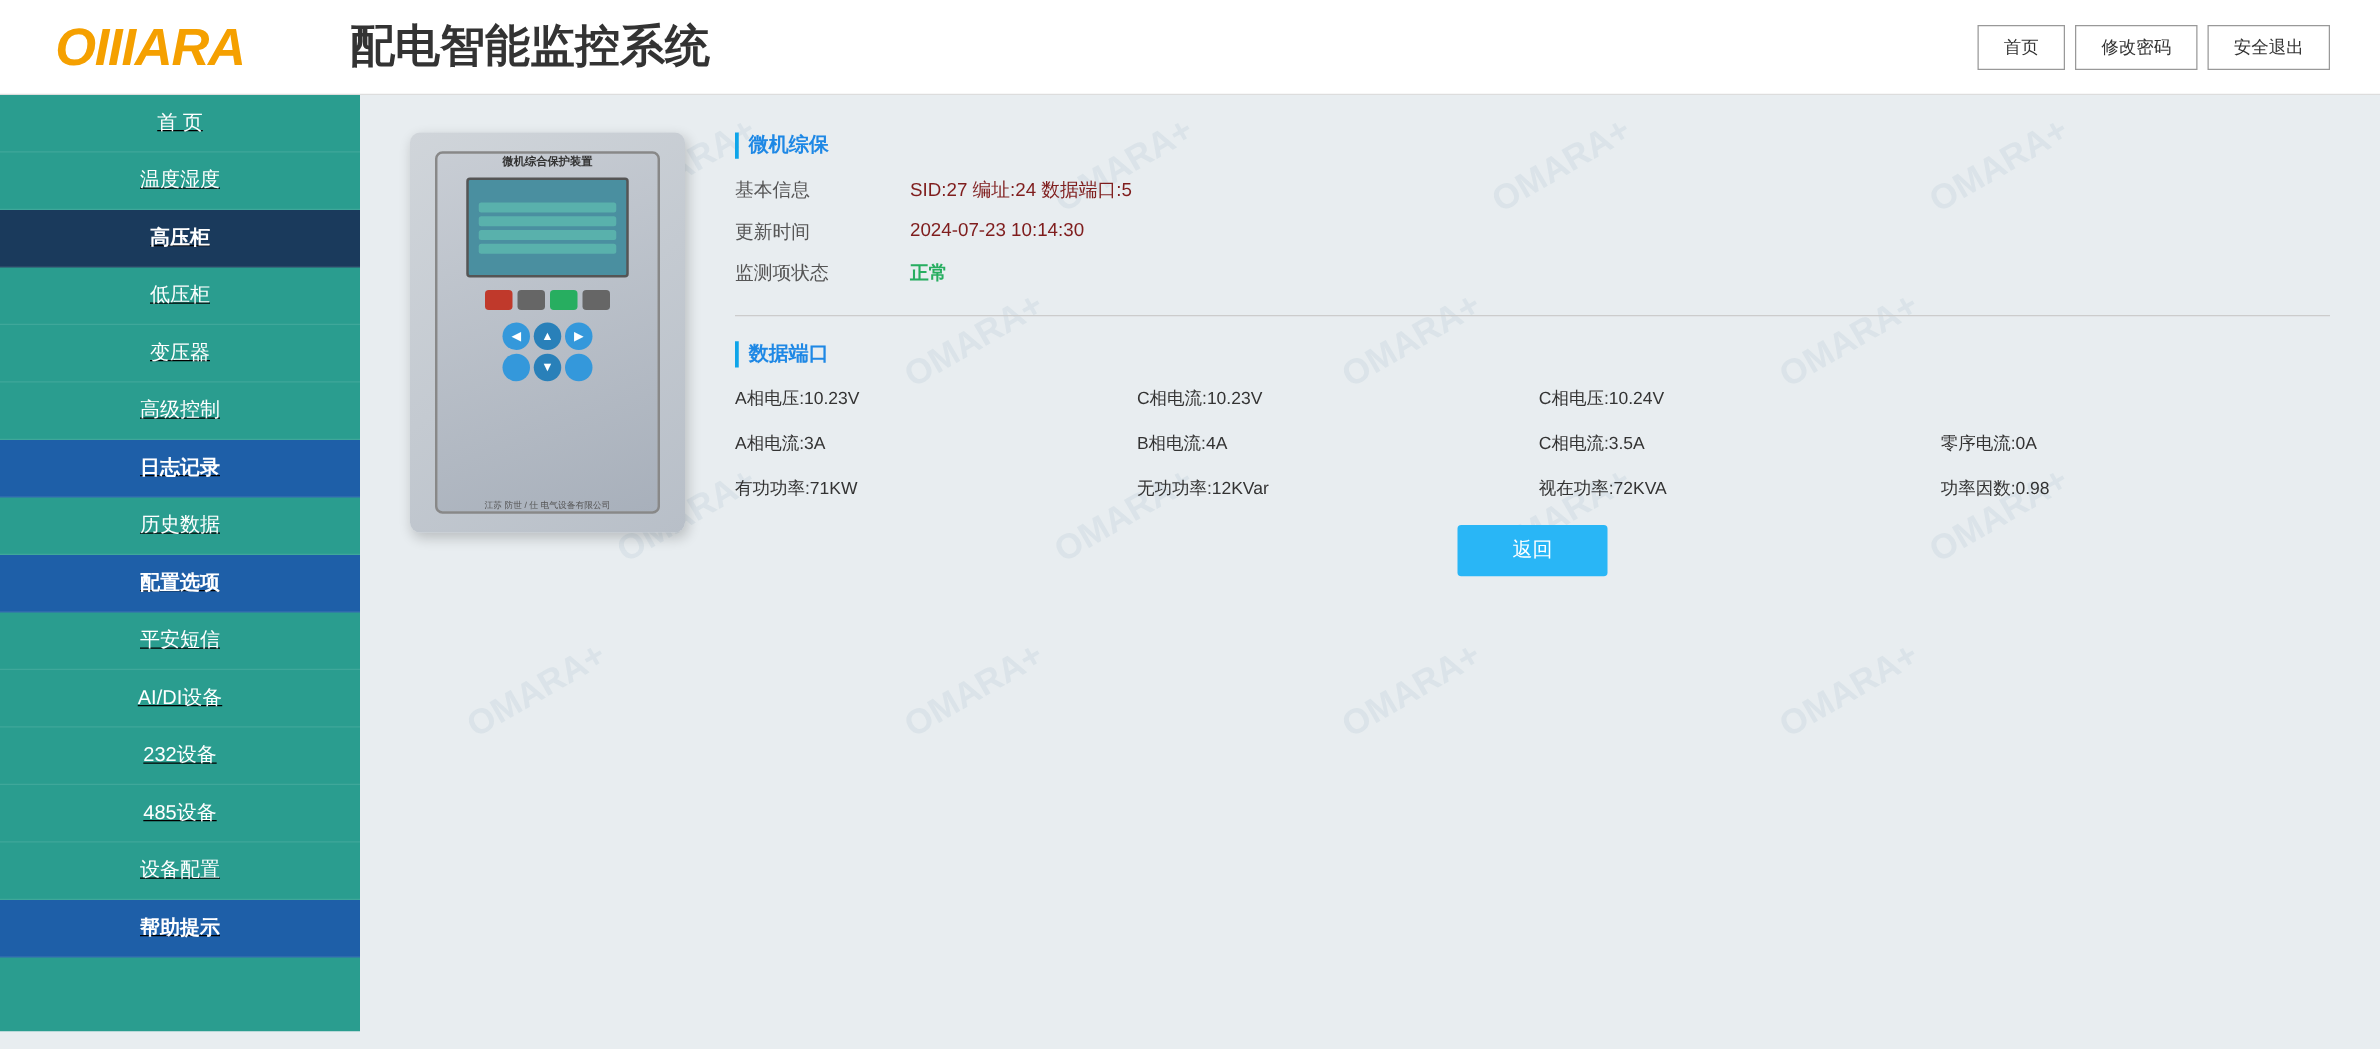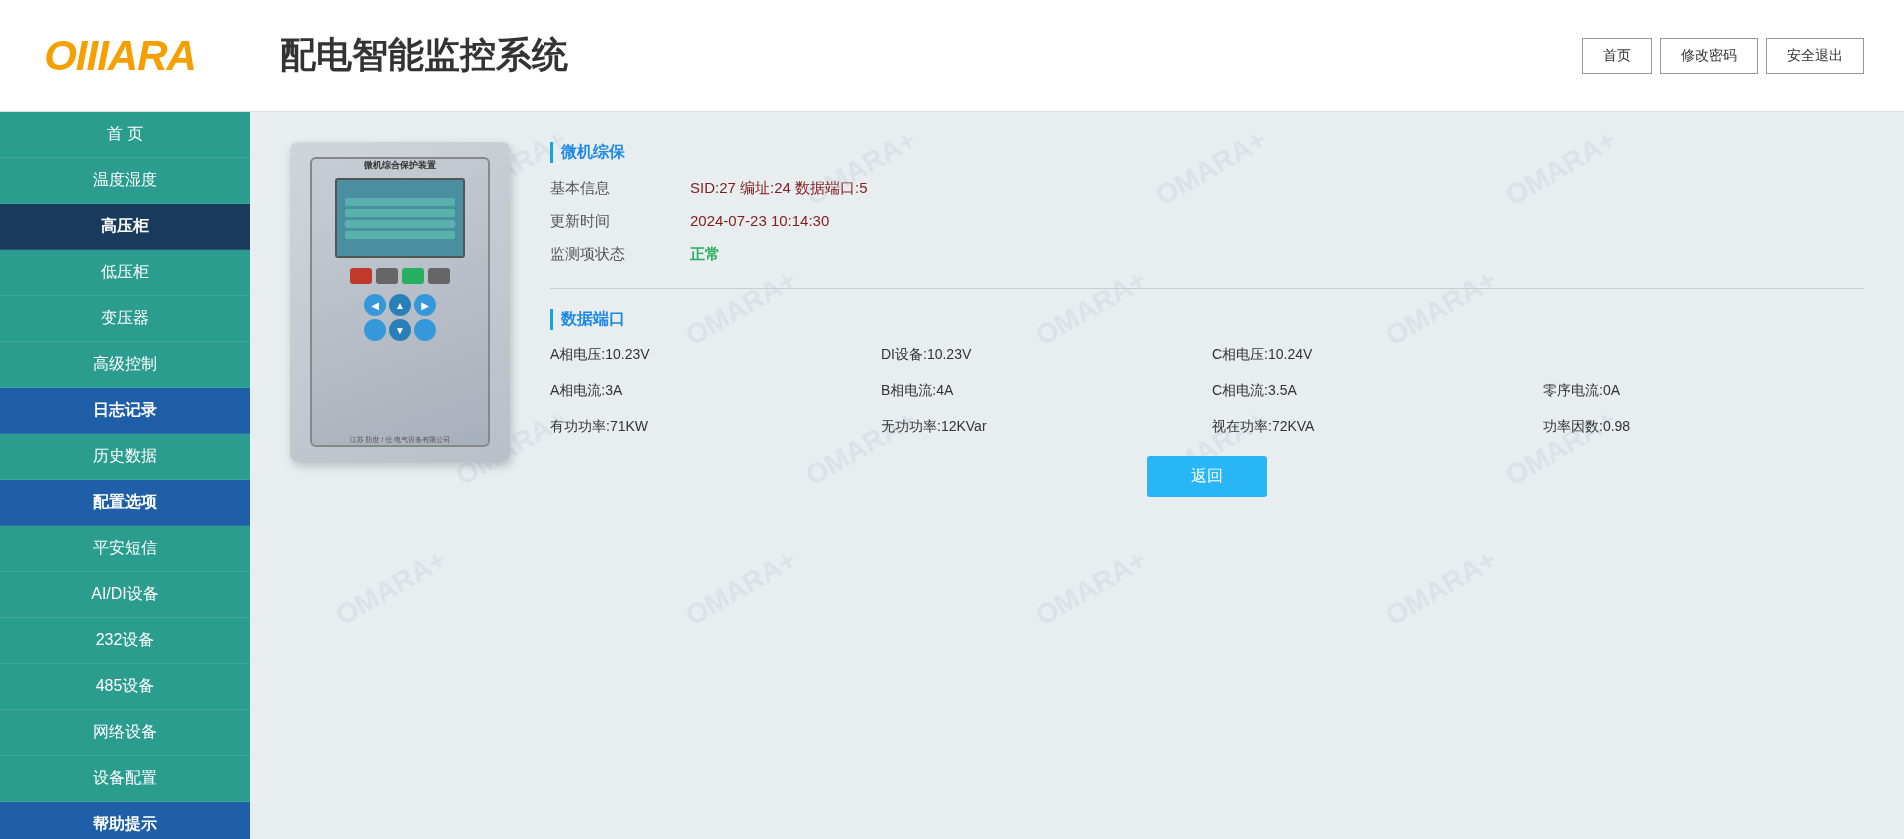--- a/index.html
+++ b/index.html
@@ -3,21 +3,21 @@
   <meta charset="utf-8">
   <style>
     * { margin: 0; padding: 0; box-sizing: border-box; }
     body { font-family: "Microsoft YaHei", SimHei, Arial, sans-serif; background: #e8edf0; width: 1904px; min-height: 839px; overflow-x: hidden; }
 
     
     .header {
       display: flex;
       align-items: center;
       background: #fff;
-      height: 112px;
+      height: 76px;
       padding: 0 20px;
       border-bottom: 1px solid #ddd;
       position: relative;
     }
     .logo {
       width: 200px;
       height: 80px;
       display: flex;
       align-items: center;
       justify-content: center;
@@ -51,24 +51,25 @@
     }
 
     
     .layout {
       display: flex;
       height: calc(839px - 90px);
     }
 
     
     .sidebar {
-      width: 250px;
+      width: 288px;
       background: #2a9d8f;
       flex-shrink: 0;
       overflow-y: auto;
+      text-decoration: underline;
     }
     .sidebar-item {
       padding: 12px 0;
       text-align: center;
       color: #fff;
       font-size: 16px;
       cursor: pointer;
       border-bottom: 1px solid rgba(255,255,255,0.1);
     }
     .sidebar-item.active-dark { background: #1a3a5c; font-weight: bold; }
@@ -280,21 +281,20 @@
     <div class="sidebar-item">低压柜</div>
     <div class="sidebar-item">变压器</div>
     <div class="sidebar-item">高级控制</div>
     <div class="sidebar-item active-blue">日志记录</div>
     <div class="sidebar-item">历史数据</div>
     <div class="sidebar-item active-blue">配置选项</div>
     <div class="sidebar-item">平安短信</div>
     <div class="sidebar-item">AI/DI设备</div>
     <div class="sidebar-item">232设备</div>
     <div class="sidebar-item">485设备</div>
-    <div class="sidebar-item">网络设备</div>
     <div class="sidebar-item">设备配置</div>
     <div class="sidebar-item active-blue">帮助提示</div>
 
   </div>
 
   <div class="main">
 
     <div class="watermark">
       <span class="watermark-text" style="top:40px; left:200px;">OMARA+</span>
       <span class="watermark-text" style="top:40px; left:550px;">OMARA+</span>
@@ -357,21 +357,21 @@
           <div class="info-label">监测项状态</div>
           <div class="info-value normal">正常</div>
         </div>
 
         <hr class="divider">
 
         <div class="section-title">数据端口</div>
 
         <div class="params-grid">
           <div class="param-item">A相电压:10.23V</div>
-          <div class="param-item">DI设备:10.23V</div>
+          <div class="param-item">C相电流:10.23V</div>
           <div class="param-item">C相电压:10.24V</div>
           <div class="param-item"></div>
 
           <div class="param-item">A相电流:3A</div>
           <div class="param-item">B相电流:4A</div>
           <div class="param-item">C相电流:3.5A</div>
           <div class="param-item">零序电流:0A</div>
 
           <div class="param-item">有功功率:71KW</div>
           <div class="param-item">无功功率:12KVar</div>

